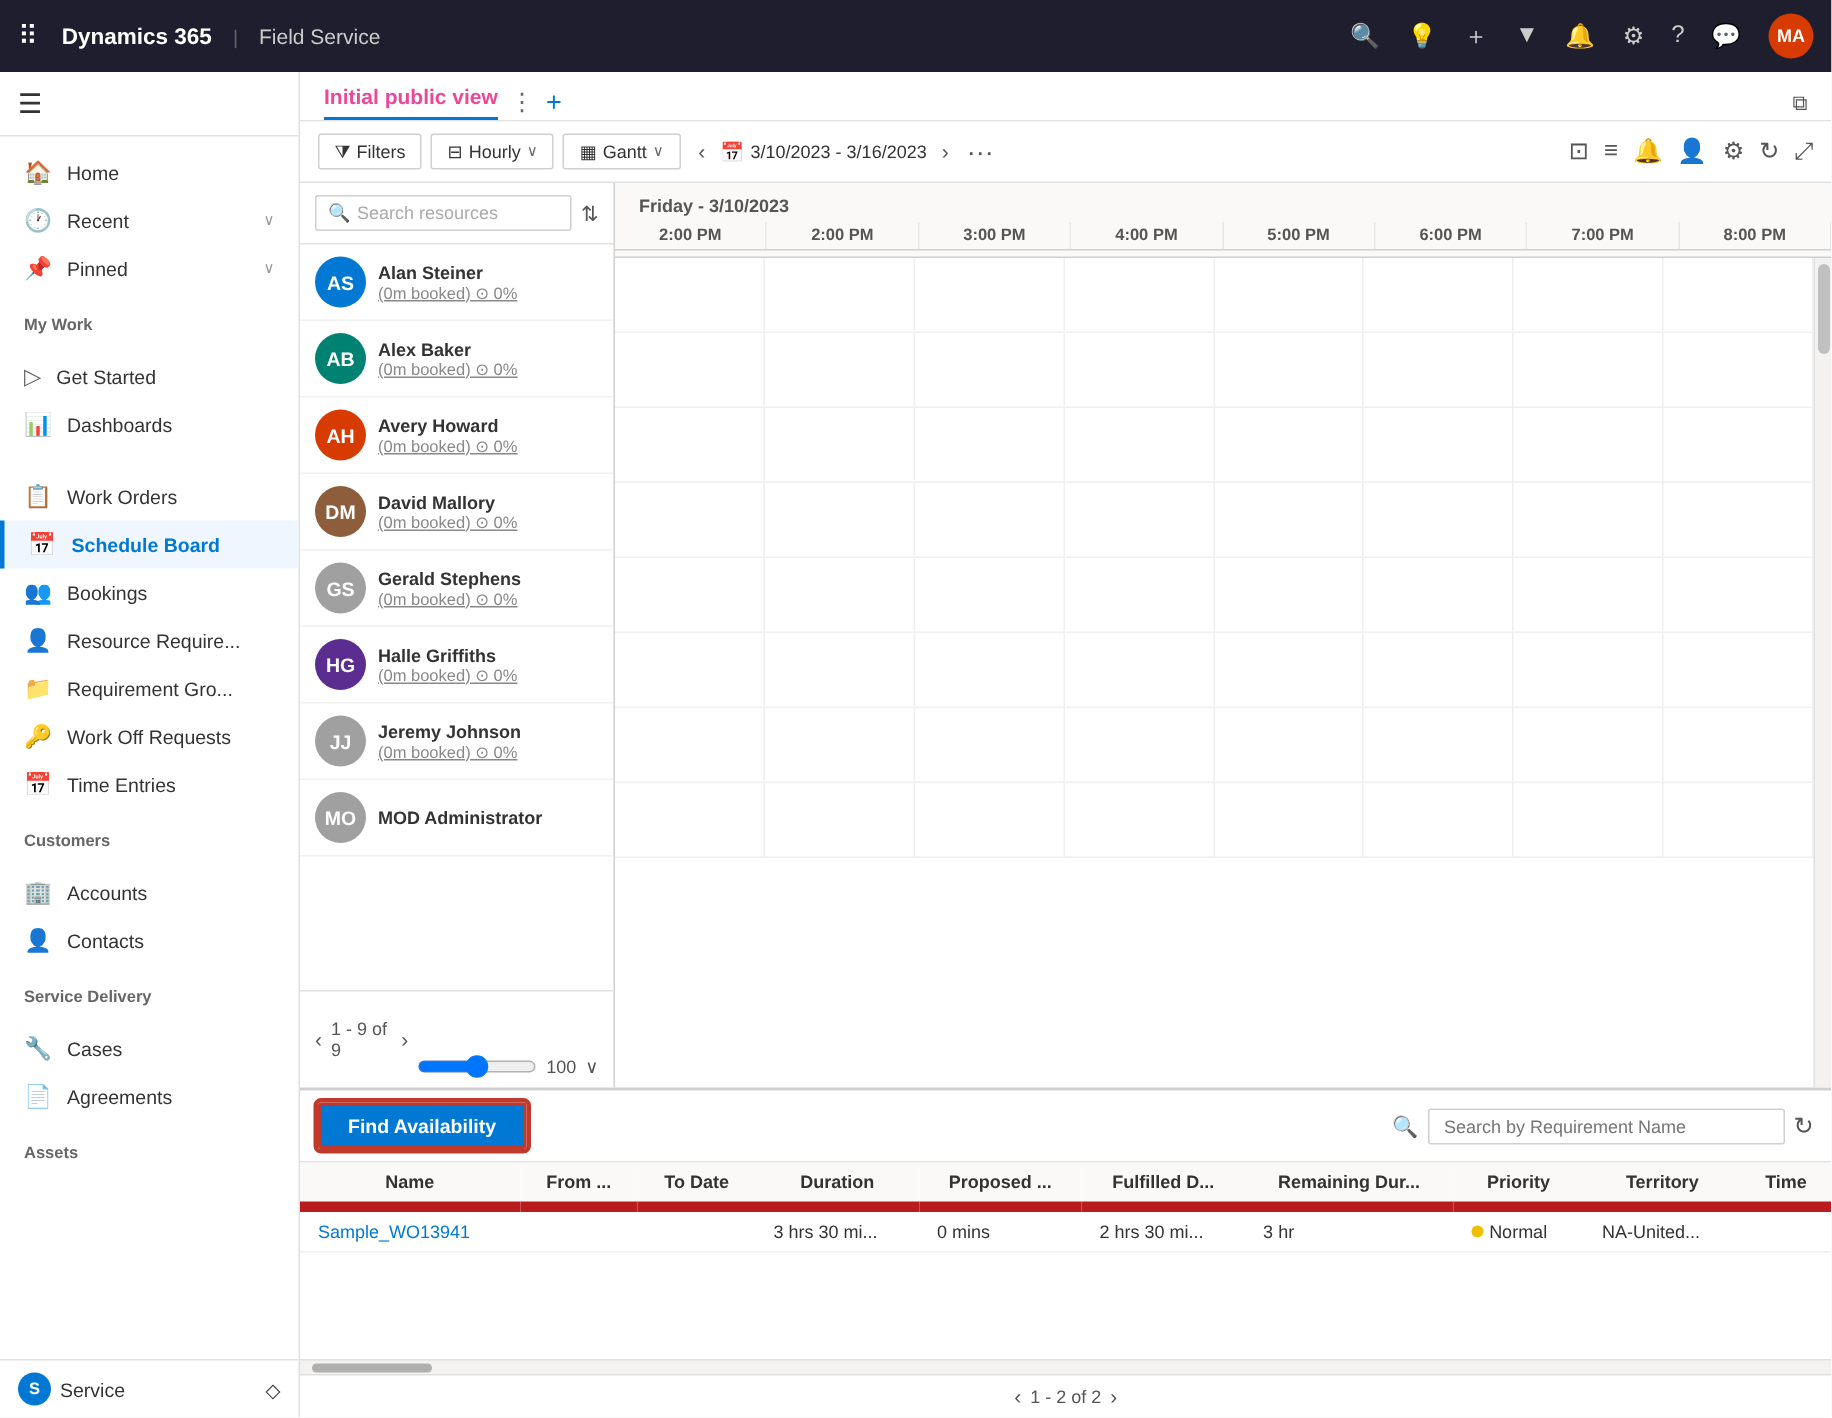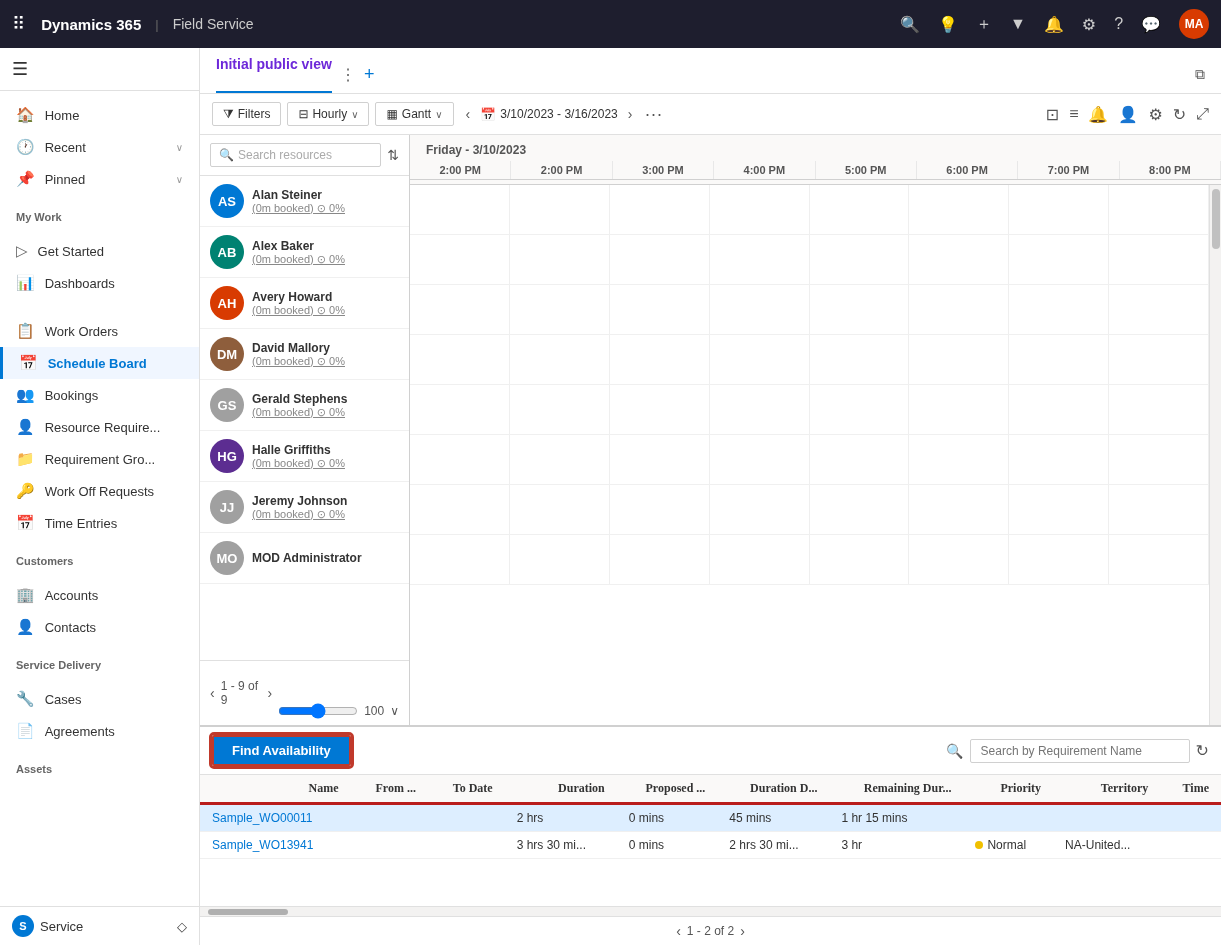--- a/index.html
+++ b/index.html
@@ -53,21 +53,21 @@
     
     .content-area { flex: 1; display: flex; flex-direction: column; overflow: hidden; background: #fff; }
 
     
     .view-header {
       padding: 8px 16px 0;
       border-bottom: 1px solid #e0e0e0;
       display: flex; align-items: center; gap: 8px;
       background: #fff;
     }
-    .view-title { font-size: 14px; font-weight: 600; color: #6d28d9; border-bottom: 2px solid #0078d4; padding-bottom: 19px; }
+    .view-title { font-size: 14px; font-weight: 600; color: #ec4899; border-bottom: 2px solid #0078d4; padding-bottom: 6px; }
     .view-title-dot { color: #666; font-size: 16px; cursor: pointer; }
     .view-add-btn { font-size: 18px; color: #0078d4; cursor: pointer; }
     .view-header-right { margin-left: auto; }
 
     
     .toolbar {
       display: flex; align-items: center; gap: 6px;
       padding: 8px 12px;
       background: #fff;
       border-bottom: 1px solid #e0e0e0;
@@ -170,29 +170,29 @@
     .find-availability-btn {
       background: #0078d4; color: #fff;
       border: 2px solid #c0392b; 
       outline: 3px solid #c0392b;
       padding: 6px 18px; border-radius: 2px;
       font-size: 13px; font-weight: 600; cursor: pointer;
     }
     .bottom-search { display: flex; align-items: center; gap: 6px; margin-left: auto; }
     .bottom-search-input {
       border: 1px solid #d0d0d0; padding: 4px 10px;
-      font-size: 12px; border-radius: 2px; width: 220px; color: #a21caf;
+      font-size: 12px; border-radius: 2px; width: 238px; color: #a21caf;
     }
     .refresh-icon { font-size: 16px; color: #555; cursor: pointer; }
     .bottom-table { flex: 1; overflow-y: auto; }
     table { width: 100%; border-collapse: collapse; font-size: 12px; }
     thead th {
-      background: #faf9f8; text-align: right;
-      padding: 6px 12px; border-bottom: 3px solid #b91c1c;
-      font-weight: 600; color: #333; white-space: nowrap; font-family: Liberation Serif, serif;
+      background: #faf9f8; text-align: center;
+      padding: 6px 12px; border-bottom: 7px solid #b91c1c;
+      font-weight: 600; color: #333; white-space: nowrap;
     }
     tbody tr { cursor: pointer; }
     tbody tr.selected { background: #ddeeff; }
     tbody td { padding: 6px 12px; border-bottom: 1px solid #f0f0f0; color: #333; }
     tbody td a { color: #0078d4; text-decoration: none; }
     .priority-dot { display: inline-block; width: 8px; height: 8px; border-radius: 50%; margin-right: 4px; }
     .bottom-pagination {
       display: flex; align-items: center; justify-content: center;
       gap: 6px; padding: 6px; border-top: 1px solid #e0e0e0;
       font-size: 12px; color: #555;
@@ -574,40 +574,28 @@
       </div>
       <div class="bottom-table">
         <table>
           <thead>
             <tr id="table-header-row">
                 <th>Name</th>
                 <th>From ...</th>
                 <th>To Date</th>
                 <th>Duration</th>
                 <th>Proposed ...</th>
-                <th>Duration D...</th>
+                <th>Fulfilled D...</th>
                 <th>Remaining Dur...</th>
                 <th>Priority</th>
                 <th>Territory</th>
                 <th>Time</th>
               </tr>
           </thead>
           <tbody id="table-body">
-              <tr class="selected">
-                <td><a href="#">Sample_WO00011</a></td>
-                <td></td>
-                <td></td>
-                <td>2 hrs</td>
-                <td>0 mins</td>
-                <td>45 mins</td>
-                <td>1 hr 15 mins</td>
-                <td></td>
-                <td></td>
-                <td></td>
-              </tr>
               <tr>
                 <td><a href="#">Sample_WO13941</a></td>
                 <td></td>
                 <td></td>
                 <td>3 hrs 30 mi...</td>
                 <td>0 mins</td>
                 <td>2 hrs 30 mi...</td>
                 <td>3 hr</td>
                 <td><span class="priority-dot" style="background:#f0c000"></span>Normal</td>
                 <td>NA-United...</td>

